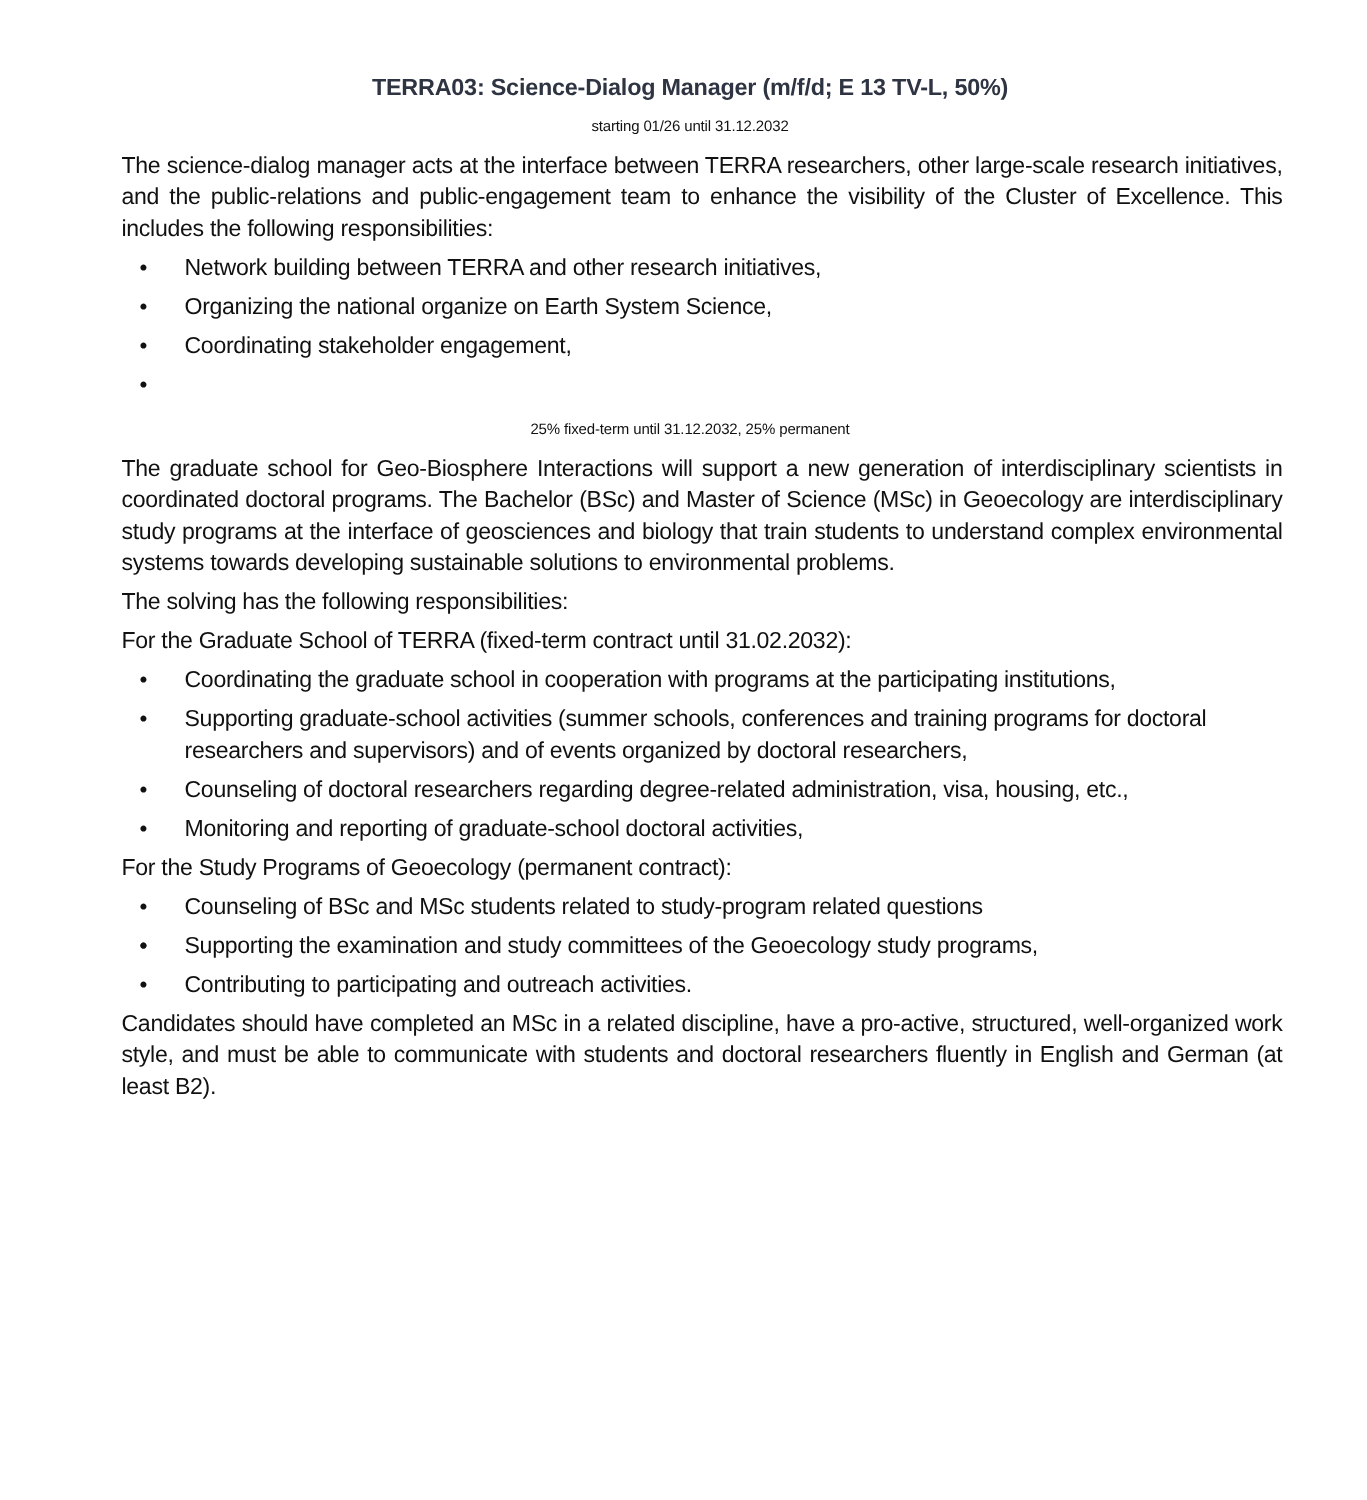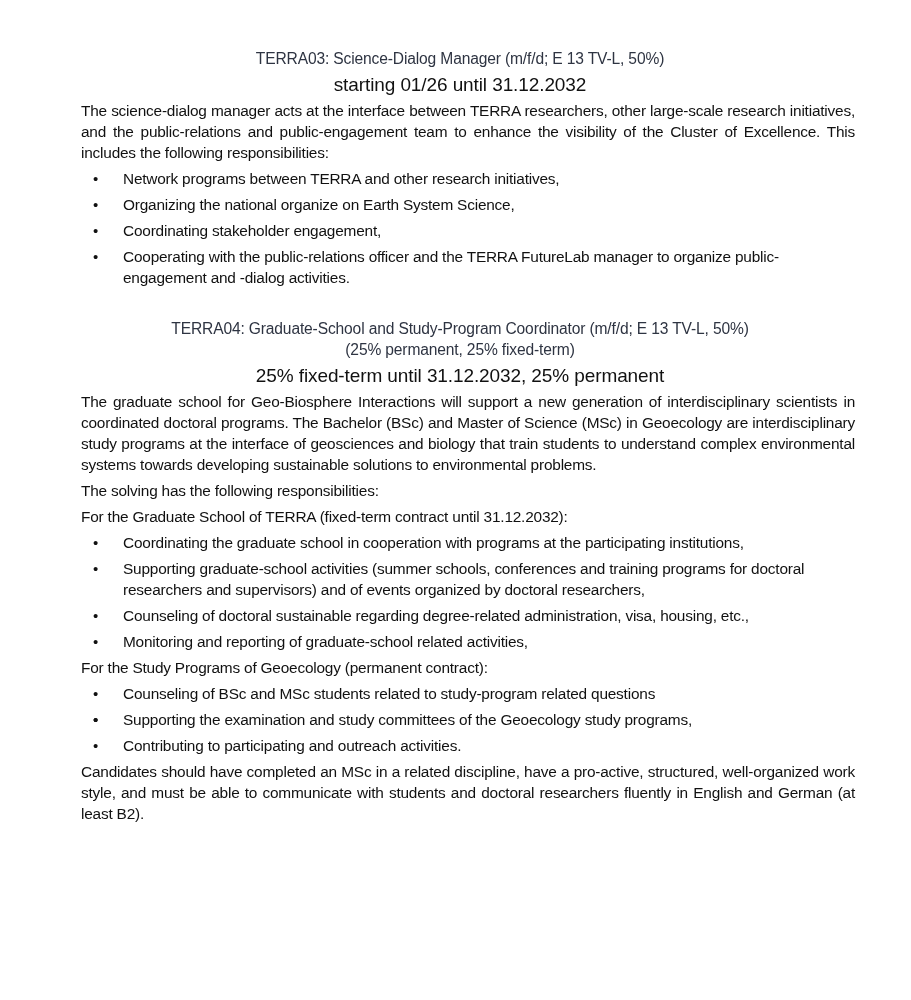--- a/index.html
+++ b/index.html
@@ -16,31 +16,31 @@
       font-size: 15.4px;
       line-height: 21px;
     }
     .page {
       position: relative;
       padding: 48px 56px 0 65px;
       width: 790px;
     }
     .heading {
       text-align: center;
-      font-weight: normal;
+      font-weight: bold;
       color: #2e3442;
       font-size: 15.6px;
       line-height: 21px;
       margin: 0;
       letter-spacing: -0.15px;
     }
     .subheading {
       text-align: center;
       margin: 5px 0 5px 0;
-      font-size: 19px;
+      font-size: 10px;
       letter-spacing: -0.1px;
     }
     .para {
       text-align: justify;
       margin: 0 0 5px 16px;
       letter-spacing: -0.2px;
     }
     ul.bullets {
       list-style: none;
       margin: 0 0 5px 0;
@@ -67,44 +67,40 @@
 
 <div class="page">
 
   <section>
     <p class="heading">
       <span>TERRA03: Science-Dialog Manager (m/f/d; E 13 TV-L, 50%)</span>
     </p>
     <p class="subheading">starting 01/26 until 31.12.2032</p>
     <p class="para">The science-dialog manager acts at the interface between TERRA researchers, other large-scale research initiatives, and the public-relations and public-engagement team to enhance the visibility of the Cluster of Excellence. This includes the following responsibilities:</p>
     <ul class="bullets">
-      <li><span class="bullet">•</span><span>Network programs between TERRA and other research initiatives,</span></li>
+      <li><span class="bullet">•</span><span>Network building between TERRA and other research initiatives,</span></li>
       <li><span class="bullet">•</span><span>Organizing the national organize on Earth System Science,</span></li>
       <li><span class="bullet">•</span><span>Coordinating stakeholder engagement,</span></li>
-      <li><span class="bullet">•</span><span>Cooperating with the public-relations officer and the TERRA FutureLab manager to organize public-engagement and -dialog activities.</span></li>
+      <li><span class="bullet">•</span></li>
     </ul>
   </section>
 
   <div class="section-gap"></div>
 
   <section>
-    <p class="heading">
-      <span>TERRA04: Graduate-School and Study-Program Coordinator (m/f/d; E 13 TV-L, 50%)</span><br>
-      <span>(25% permanent, 25% fixed-term)</span>
-    </p>
     <p class="subheading">25% fixed-term until 31.12.2032, 25% permanent</p>
     <p class="para">The graduate school for Geo-Biosphere Interactions will support a new generation of interdisciplinary scientists in coordinated doctoral programs. The Bachelor (BSc) and Master of Science (MSc) in Geoecology are interdisciplinary study programs at the interface of geosciences and biology that train students to understand complex environmental systems towards developing sustainable solutions to environmental problems.</p>
     <p class="para">The solving has the following responsibilities:</p>
 
-    <p class="para">For the Graduate School of TERRA (fixed-term contract until 31.12.2032):</p>
+    <p class="para">For the Graduate School of TERRA (fixed-term contract until 31.02.2032):</p>
     <ul class="bullets">
       <li><span class="bullet">•</span><span>Coordinating the graduate school in cooperation with programs at the participating institutions,</span></li>
       <li><span class="bullet">•</span><span>Supporting graduate-school activities (summer schools, conferences and training programs for doctoral researchers and supervisors) and of events organized by doctoral researchers,</span></li>
-      <li><span class="bullet">•</span><span>Counseling of doctoral sustainable regarding degree-related administration, visa, housing, etc.,</span></li>
-      <li><span class="bullet">•</span><span>Monitoring and reporting of graduate-school related activities,</span></li>
+      <li><span class="bullet">•</span><span>Counseling of doctoral researchers regarding degree-related administration, visa, housing, etc.,</span></li>
+      <li><span class="bullet">•</span><span>Monitoring and reporting of graduate-school doctoral activities,</span></li>
     </ul>
 
     <p class="para">For the Study Programs of Geoecology (permanent contract):</p>
     <ul class="bullets">
       <li><span class="bullet">•</span><span>Counseling of BSc and MSc students related to study-program related questions</span></li>
       <li><span class="bullet">•</span></li>
       <li><span class="bullet">•</span><span>Supporting the examination and study committees of the Geoecology study programs,</span></li>
       <li><span class="bullet">•</span><span>Contributing to participating and outreach activities.</span></li>
     </ul>
 

